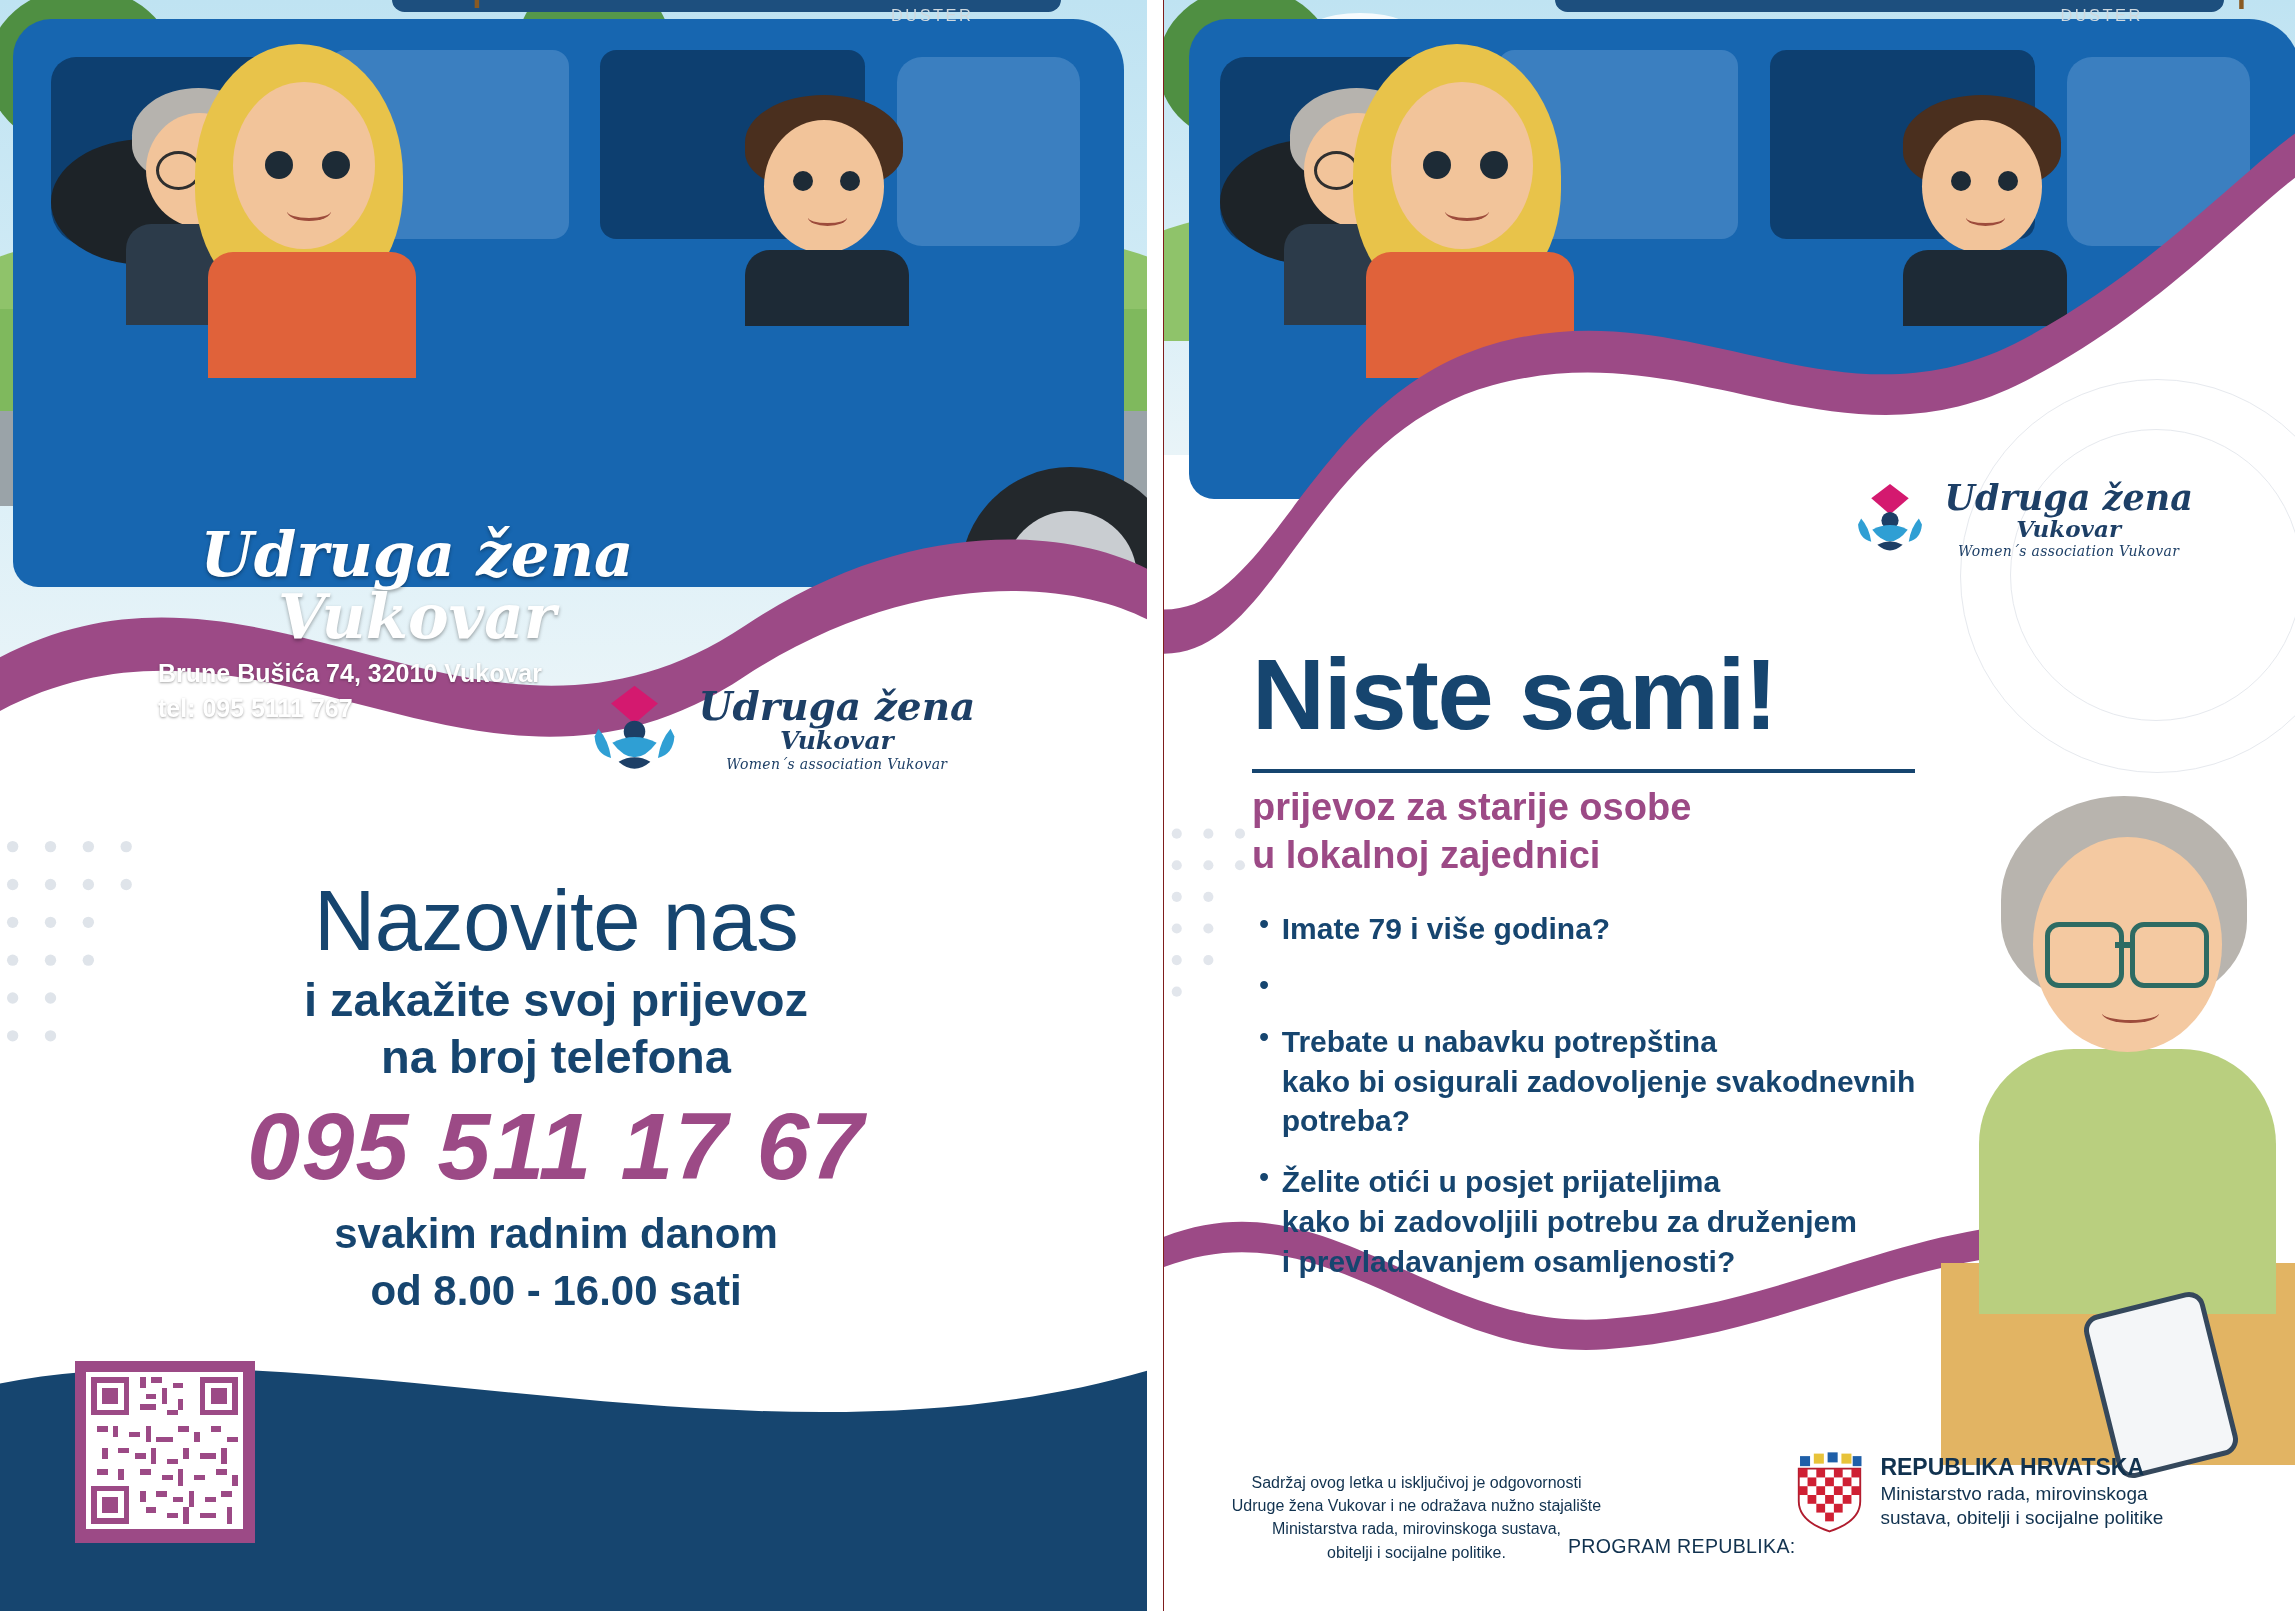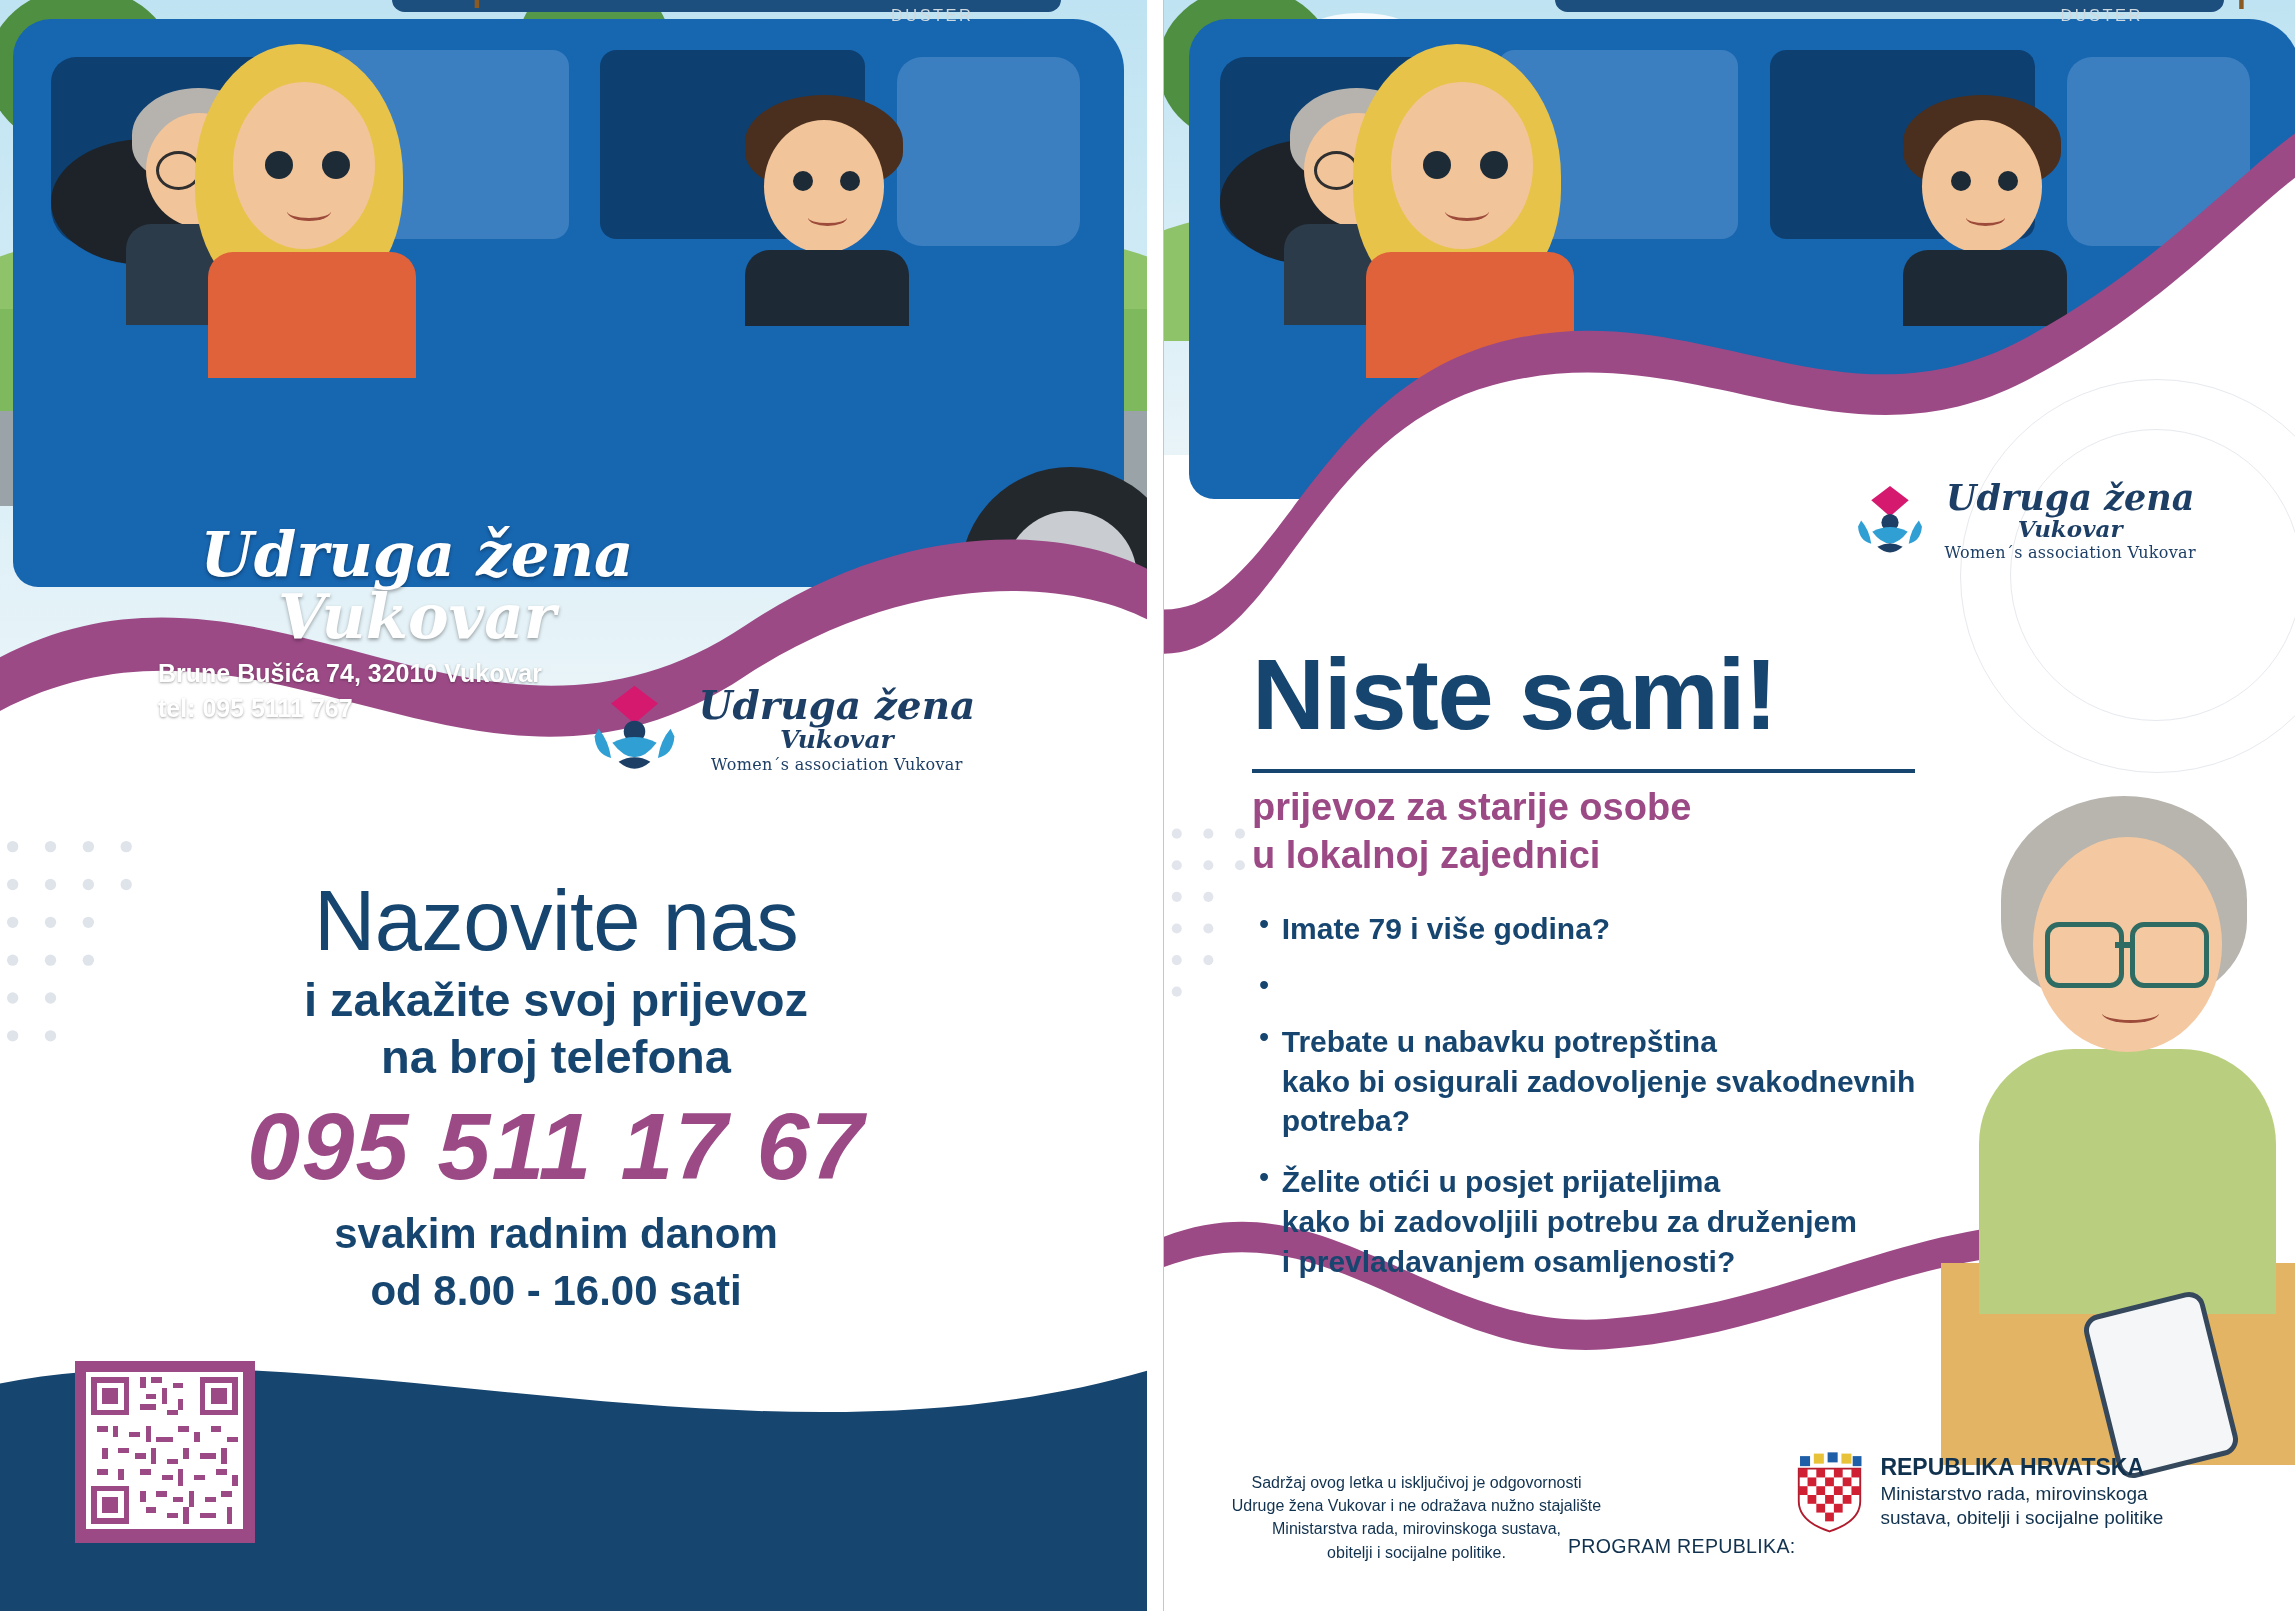--- a/index.html
+++ b/index.html
@@ -1,17 +1,17 @@
 <!DOCTYPE html>
 <html style="font-size:10px"><head>
 <meta charset="utf-8">
 <style>
   html,body{margin:0;padding:0;background:#ffffff;}
   body{font-family:"Liberation Sans",sans-serif;}
-  .page{position:relative;width:2295px;height:1612px;background:#fdba74;overflow:hidden;}
+  .page{position:relative;width:2295px;height:1612px;background:#7f1d1d;overflow:hidden;}
 
   
   .panel{position:absolute;top:0;height:1612px;overflow:hidden;background:#ffffff;}
   .left{left:0;width:1147px;}
   .right{left:1164px;width:1132px;}
   .gap{position:absolute;left:1147px;top:0;width:16.4px;height:1612px;background:#ffffff;z-index:40;}
 
   
   .scene{position:absolute;left:0;top:0;width:100%;height:695px;overflow:hidden;}
   .sky{position:absolute;inset:0;background:linear-gradient(#bfe3f2 0%,#d8eef7 60%,#e9f4f8 100%);}
@@ -53,21 +53,21 @@
   .brand-on-car .l1{font-family:"DejaVu Serif",serif;font-style:italic;font-weight:bold;font-size:61px;line-height:1.02;text-shadow:0 1.9px 3.8px rgba(0,0,0,.35);}
   .brand-on-car .l2{font-family:"DejaVu Serif",serif;font-style:italic;font-weight:bold;font-size:61px;line-height:1.02;text-shadow:0 1.9px 3.8px rgba(0,0,0,.35);}
   .brand-on-car .addr{font-size:25px;font-weight:bold;margin-top:8.8px;line-height:1.35;text-align:left;text-shadow:0 1.3px 2.5px rgba(0,0,0,.35);}
 
   
   .logo{position:absolute;display:flex;align-items:center;gap:16.4px;}
   .logo .mark{position:relative;width:95px;height:95px;flex:0 0 auto;}
   .logo .txt{display:flex;flex-direction:column;align-items:center;}
   .logo .t1{font-family:"DejaVu Serif",serif;font-style:italic;font-weight:bold;color:#1d3f66;font-size:39px;line-height:1;}
   .logo .t2{font-family:"DejaVu Serif",serif;font-style:italic;font-weight:bold;color:#1d3f66;font-size:25px;line-height:1.2;}
-  .logo .t3{font-family:"DejaVu Serif",serif;color:#1d3f66;font-size:16px;letter-spacing:0.3px;}
+  .logo .t3{font-family:"DejaVu Serif",serif;font-style:italic;color:#1d3f66;font-size:14px;letter-spacing:0.3px;}
 
   .cta{position:absolute;text-align:center;}
   .cta .h1{font-size:85px;font-weight:normal;color:#16456f;line-height:1.02;letter-spacing:-0.6px;}
   .cta .h2{font-size:47px;font-weight:bold;color:#16456f;line-height:1.22;margin-top:6.3px;}
   .cta .phone{font-size:95px;font-weight:bold;font-style:italic;color:#9c4a86;line-height:1.05;margin-top:11.4px;letter-spacing:1.3px;}
   .cta .hours{font-size:42px;font-weight:bold;color:#16456f;line-height:1.25;margin-top:11.4px;}
 
   .qr{position:absolute;background:#9c4a86;padding:11.4px;}
 
   

